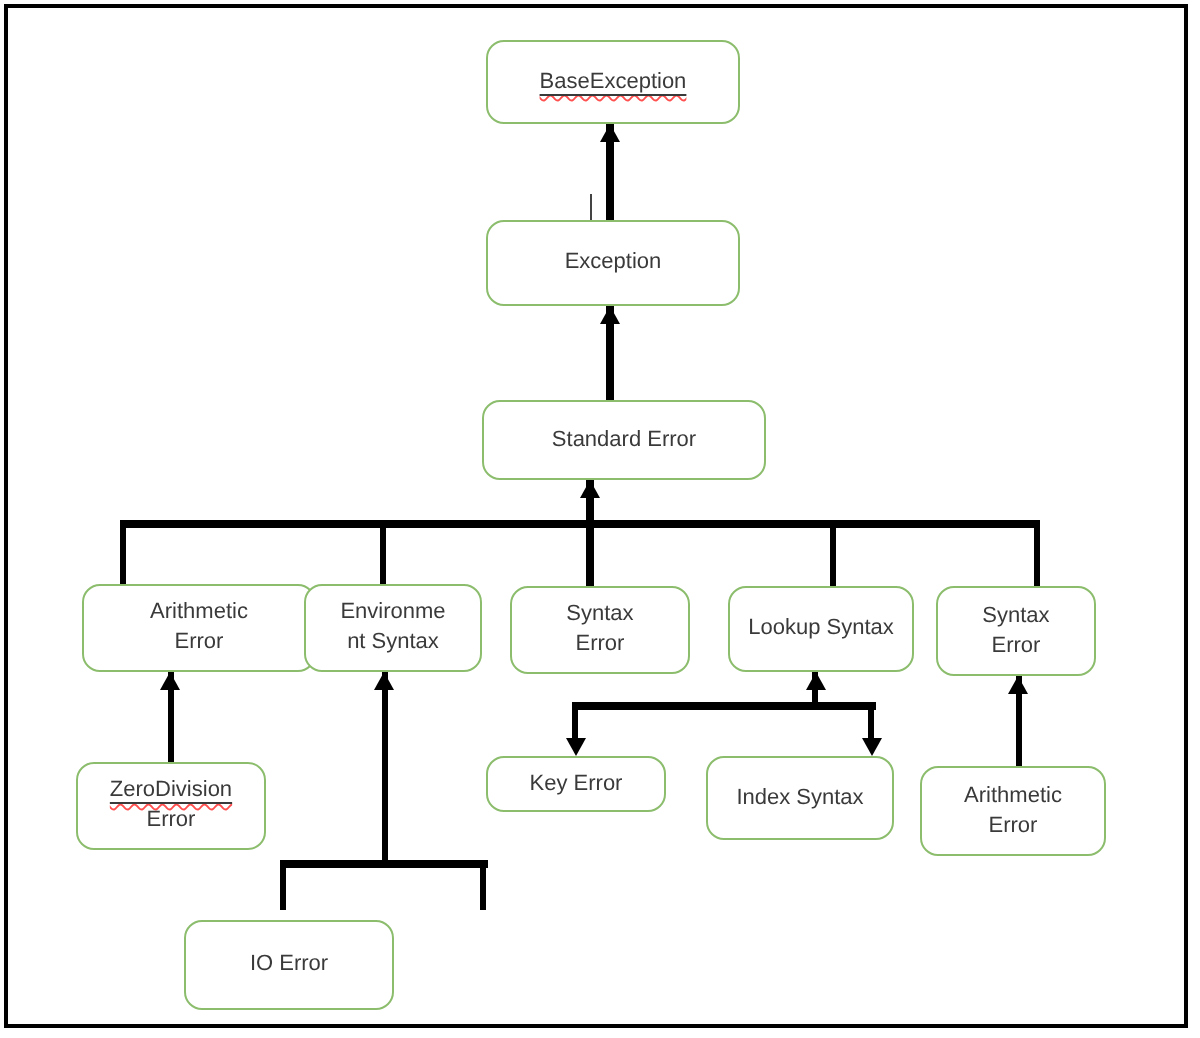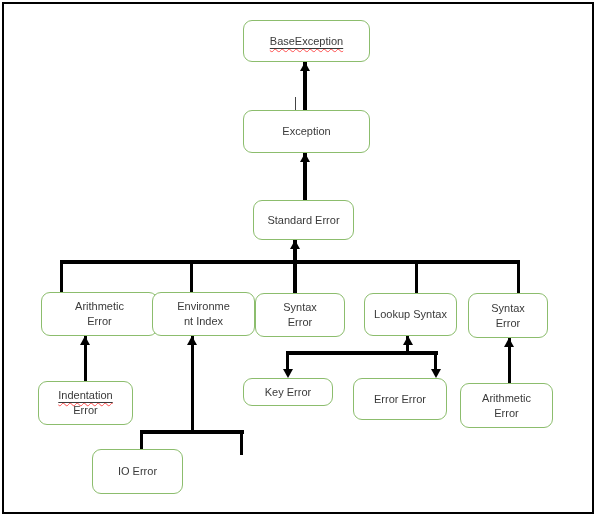--- a/index.html
+++ b/index.html
@@ -79,64 +79,64 @@
   <div class="arrow-up" style="left:504px;top:338px"></div>
 
   <div class="node" style="left:243px;top:20px;width:127px;height:42px">
     <span class="squiggle"><span class="uline">BaseException</span></span>
   </div>
 
   <div class="node" style="left:243px;top:110px;width:127px;height:43px">
     <span>Exception</span>
   </div>
 
-  <div class="node" style="left:253px;top:200px;width:101px;height:40px">
+  <div class="node" style="left:241px;top:200px;width:142px;height:40px">
     <span>Standard Error</span>
   </div>
 
   <div class="node" style="left:41px;top:292px;width:117px;height:44px">
     <span>Arithmetic</span>
     <span>Error</span>
   </div>
 
-  <div class="node" style="left:152px;top:292px;width:103px;height:44px">
+  <div class="node" style="left:152px;top:292px;width:89px;height:44px">
     <span>Environme</span>
-    <span>nt Index</span>
+    <span>nt Syntax</span>
   </div>
 
   <div class="node" style="left:255px;top:293px;width:90px;height:44px">
     <span>Syntax</span>
     <span>Error</span>
   </div>
 
   <div class="node" style="left:364px;top:293px;width:93px;height:43px">
     <span>Lookup Syntax</span>
   </div>
 
   <div class="node" style="left:468px;top:293px;width:80px;height:45px">
     <span>Syntax</span>
     <span>Error</span>
   </div>
 
   <div class="node" style="left:38px;top:381px;width:95px;height:44px">
-    <span class="squiggle"><span class="uline">Indentation</span></span>
+    <span class="squiggle"><span class="uline">ZeroDivision</span></span>
     <span>Error</span>
   </div>
 
   <div class="node" style="left:243px;top:378px;width:90px;height:28px">
     <span>Key Error</span>
   </div>
 
   <div class="node" style="left:353px;top:378px;width:94px;height:42px">
-    <span>Error Error</span>
+    <span>Index Syntax</span>
   </div>
 
   <div class="node" style="left:460px;top:383px;width:93px;height:45px">
     <span>Arithmetic</span>
     <span>Error</span>
   </div>
 
-  <div class="node" style="left:92px;top:449px;width:91px;height:45px">
+  <div class="node" style="left:92px;top:460px;width:105px;height:45px">
     <span>IO Error</span>
   </div>
 
 
 </div>
 
 </body></html>

